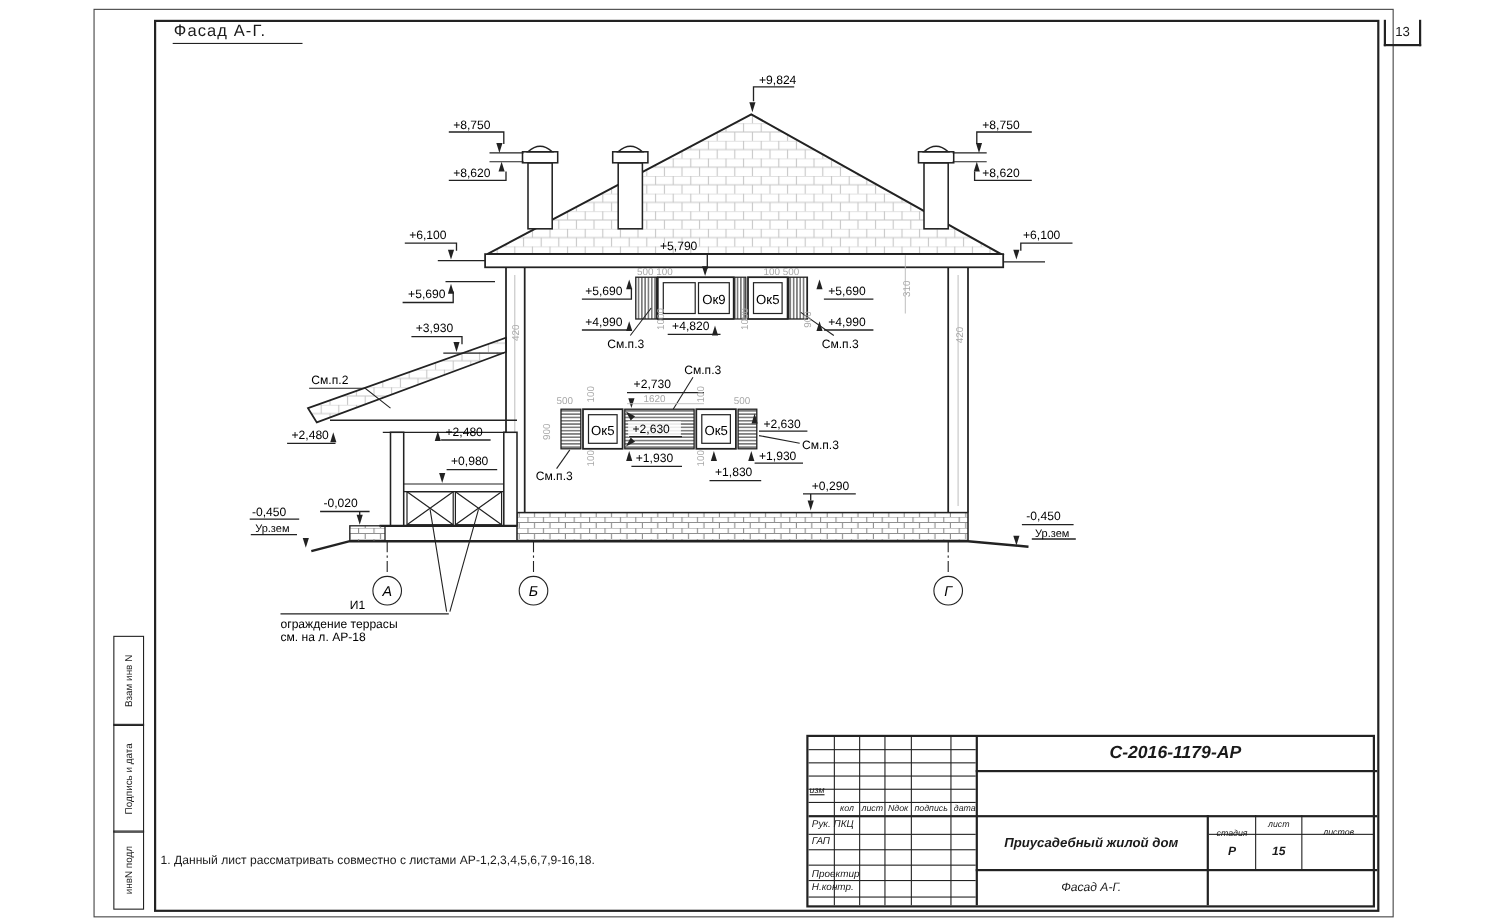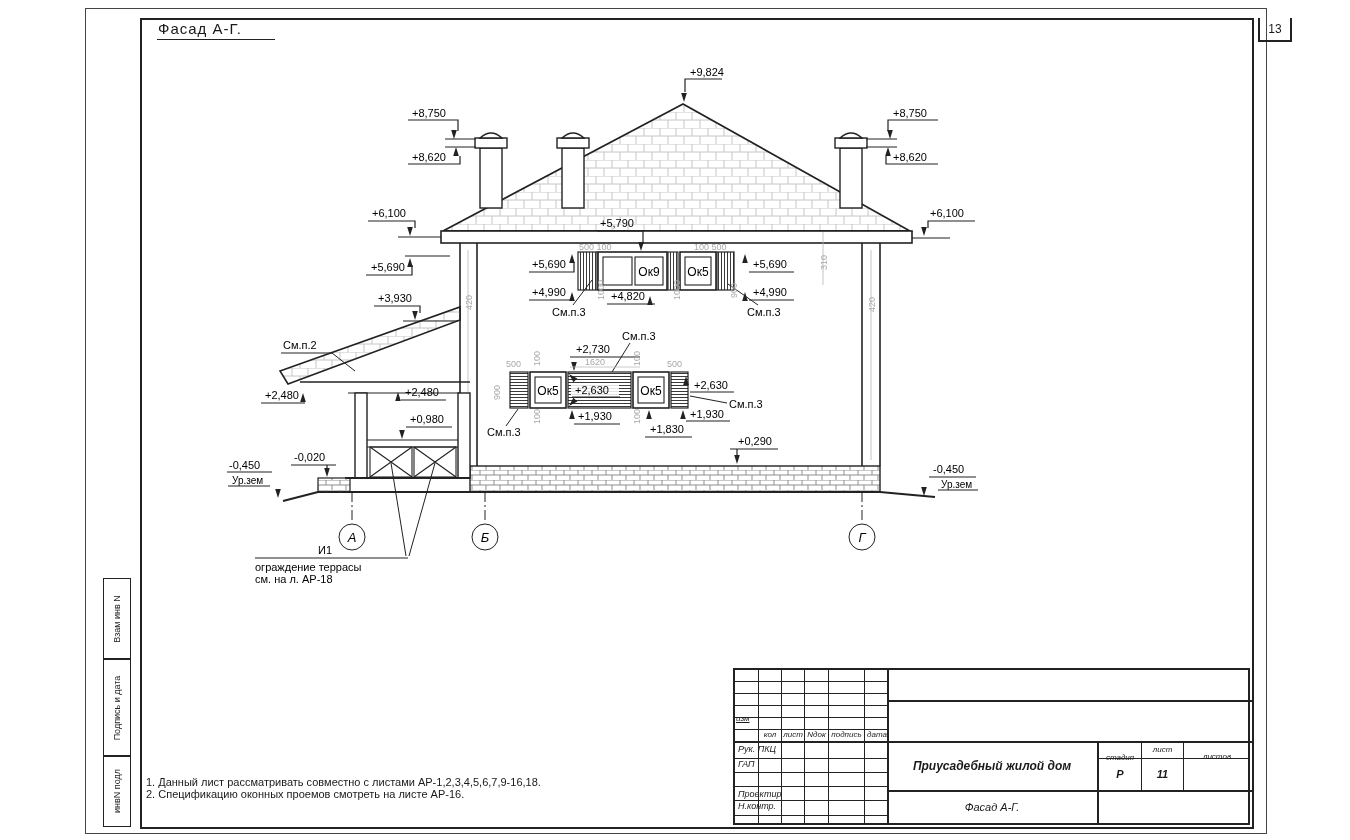--- a/index.html
+++ b/index.html
@@ -42,21 +42,20 @@
   </div>
 <div class="abs strip-cell" style="top:658px;height:97px;">
     <span>Подпись и дата</span>
   </div>
 <div class="abs strip-cell" style="top:755px;height:70px;">
     <span>инвN подл</span>
   </div>
 
 <div class="abs notes">
   <div>1. Данный лист рассматривать совместно с листами АР-1,2,3,4,5,6,7,9-16,18.</div>
-  <div>2. Спецификацию оконных проемов смотреть на листе АР-16.</div>
 </div>
 
 <svg class="abs" style="left:0;top:0;" width="1350" height="840" viewBox="0 0 1350 840">
   <defs>
     <pattern id="roofbrick" width="16" height="16" patternUnits="userSpaceOnUse">
       <path d="M0,0H16 M0,8H16 M4,0V8 M12,8V16" stroke="#c6c6c6" stroke-width="1" fill="none"></path>
     </pattern>
     <pattern id="plinthbrick" width="14" height="10" patternUnits="userSpaceOnUse">
       <path d="M0,0H14 M0,5H14 M4,0V5 M10,5V10" stroke="#8f8f8f" stroke-width="1" fill="none"></path>
     </pattern>
@@ -338,29 +337,30 @@
   <div class="tb-line" style="left:0;top:102px;width:152px;height:1px;"></div>
   <div class="tb-line" style="left:0;top:116px;width:152px;height:1px;"></div>
   <div class="tb-line" style="left:0;top:130px;width:152px;height:1px;"></div>
   <div class="tb-line" style="left:0;top:145px;width:152px;height:1px;"></div>
   <div class="tb-text" style="left:3px;top:74px;font-size:9px;">Рук. ПКЦ</div>
   <div class="tb-text" style="left:3px;top:89px;font-size:9px;">ГАП</div>
   <div class="tb-text" style="left:3px;top:103px;font-size:9px;margin-top:16px;">Проектир</div>
   <div class="tb-text" style="left:3px;top:131px;font-size:9px;">Н.контр.</div>
 
   <div class="tb-line" style="left:152px;top:30px;width:365px;height:2px;"></div>
+  <div class="tb-center tb-text" style="left:154px;top:2px;width:359px;height:26px;font-size:16px;font-weight:bold;">С-2016-1179-АР</div>
 
   <div class="tb-line" style="left:362px;top:71px;width:2px;height:82px;"></div>
   <div class="tb-center tb-text" style="left:154px;top:73px;width:206px;height:45px;font-size:12px;font-weight:bold;">Приусадебный жилой дом</div>
 
   <div class="tb-line" style="left:364px;top:88px;width:151px;height:1px;"></div>
   <div class="tb-line" style="left:406px;top:71px;width:1px;height:49px;"></div>
   <div class="tb-line" style="left:448px;top:71px;width:1px;height:49px;"></div>
   <div class="tb-center tb-text" style="left:364px;top:72px;width:42px;height:31px;font-size:8px;">стадия</div>
   <div class="tb-center tb-text" style="left:407px;top:72px;width:41px;height:15px;font-size:8px;">лист</div>
   <div class="tb-center tb-text" style="left:449px;top:72px;width:66px;height:29px;font-size:8px;">листов</div>
   <div class="tb-center tb-text" style="left:364px;top:89px;width:42px;height:30px;font-size:11px;font-weight:bold;">Р</div>
-  <div class="tb-center tb-text" style="left:407px;top:89px;width:41px;height:30px;font-size:11px;font-weight:bold;">11</div>
+  <div class="tb-center tb-text" style="left:407px;top:89px;width:41px;height:30px;font-size:11px;font-weight:bold;">15</div>
   <div class="tb-center tb-text" style="left:449px;top:89px;width:66px;height:30px;font-size:11px;"></div>
 
   <div class="tb-line" style="left:152px;top:120px;width:365px;height:2px;"></div>
   <div class="tb-center tb-text" style="left:154px;top:122px;width:206px;height:30px;font-size:11px;">Фасад А-Г.</div>
 </div>
 
 </body></html>

